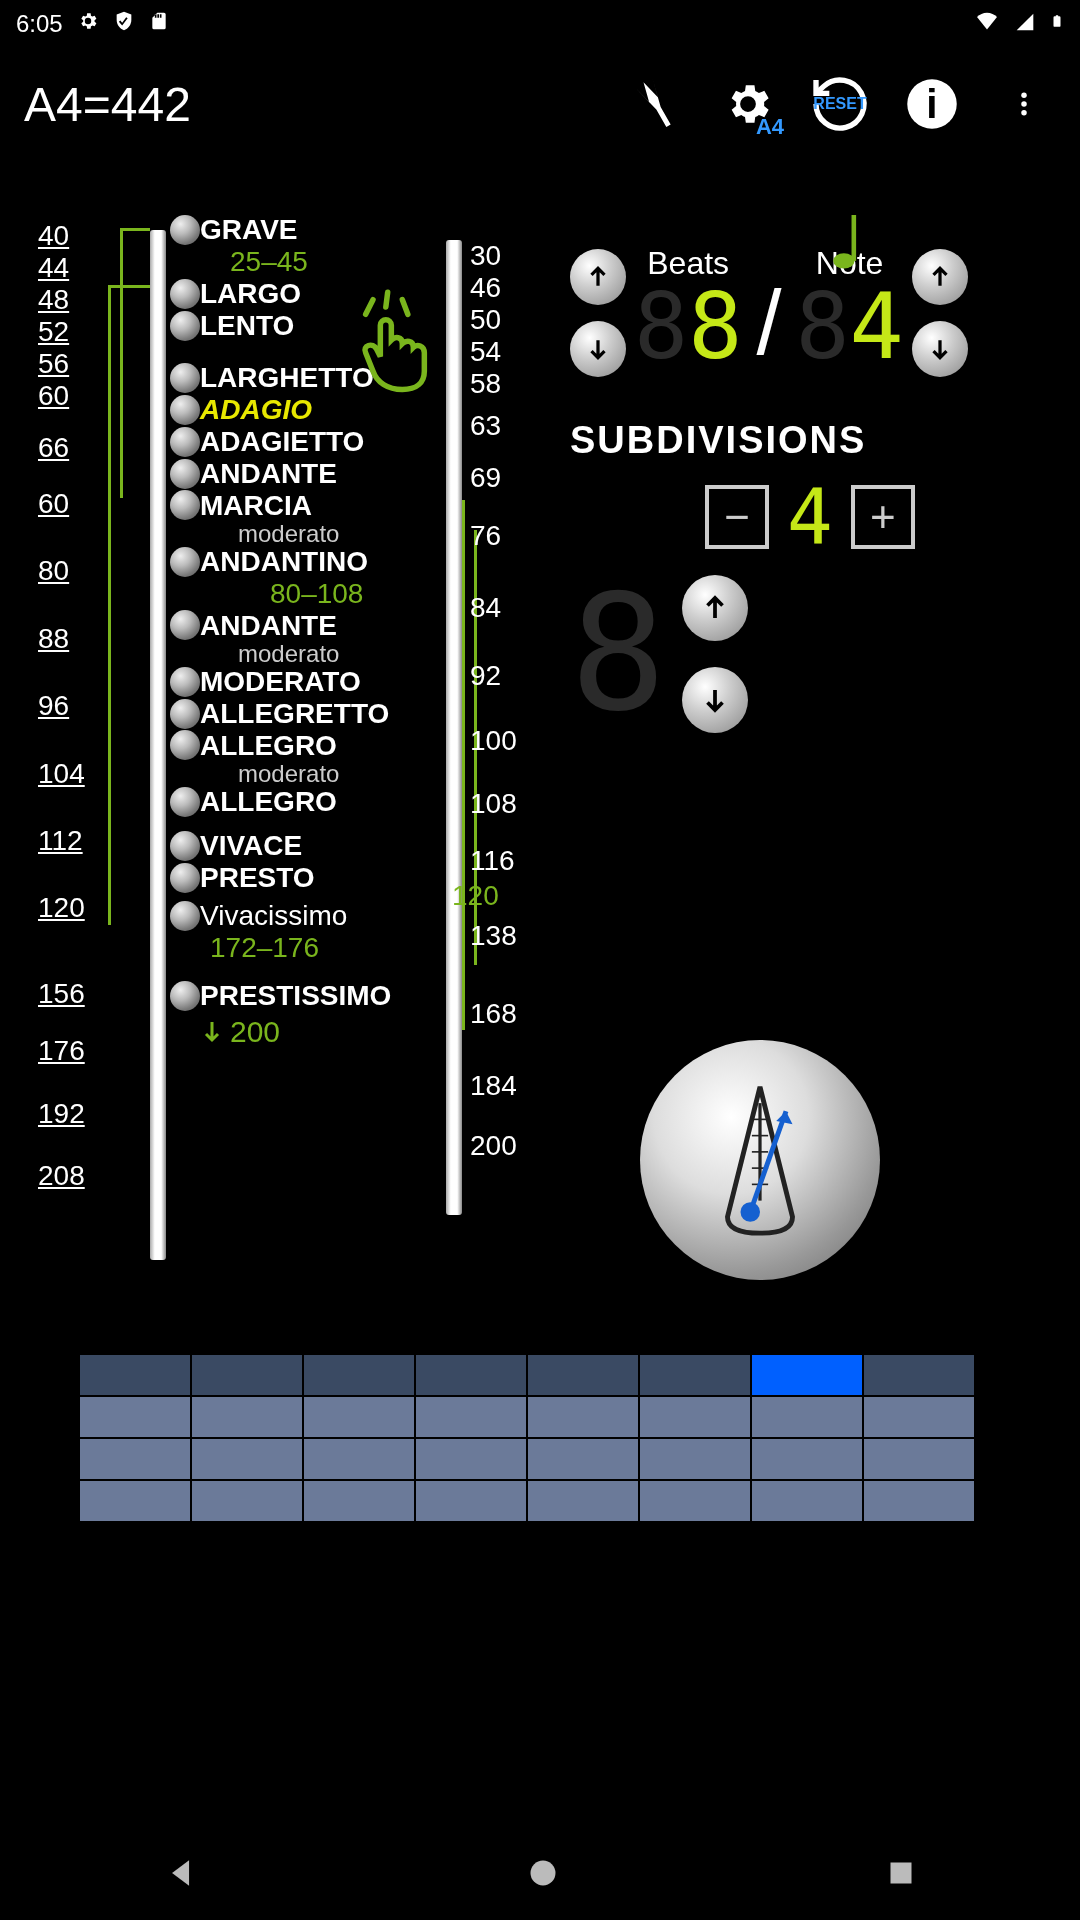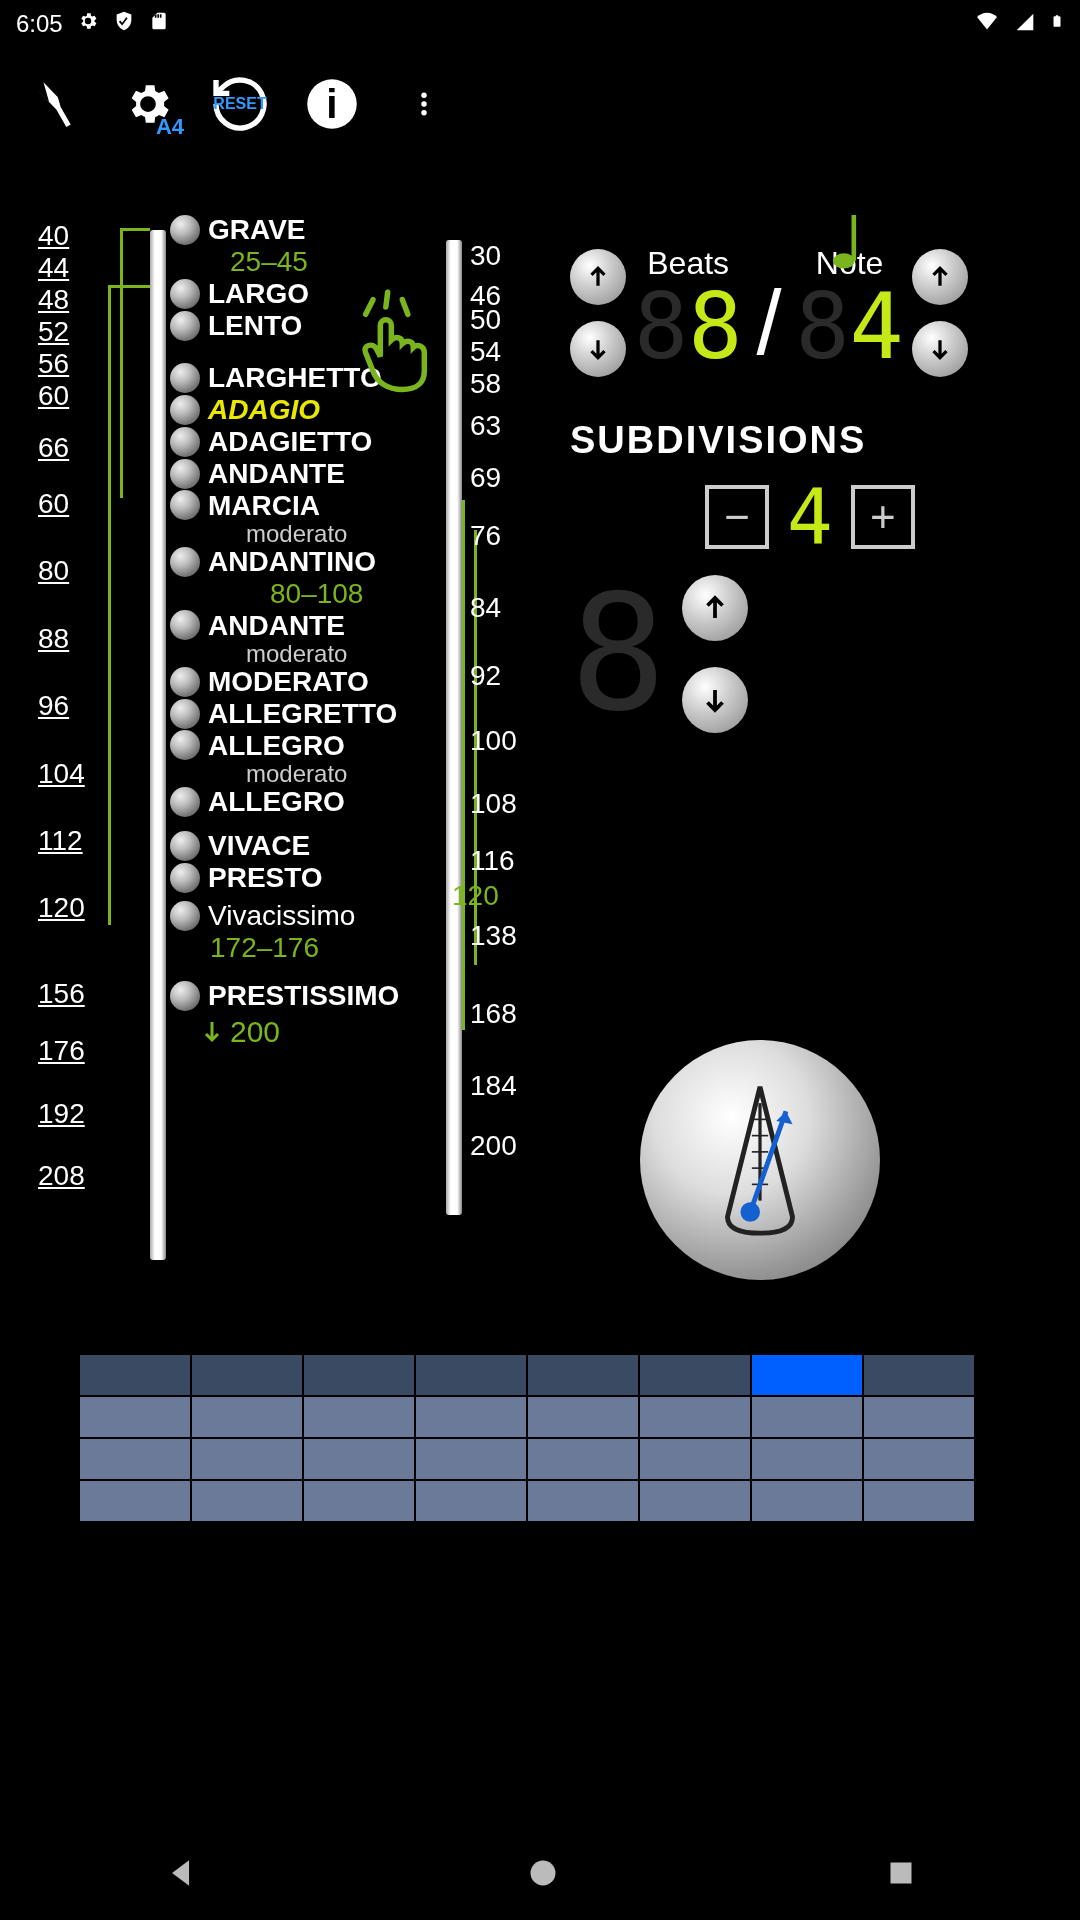--- a/index.html
+++ b/index.html
@@ -13,21 +13,21 @@
   .content { position: relative; height: 1600px; }
   
   .scale-area { position: absolute; left: 20px; top: 60px; width: 520px; height: 1090px; }
   .scale-left-ticks { position: absolute; left: 18px; top: 0; font-size: 28px; }
   .scale-left-ticks div { position: absolute; white-space: nowrap; text-decoration: underline; }
   .scale-right-ticks { position: absolute; left: 450px; top: 0; font-size: 28px; }
   .scale-right-ticks div { position: absolute; white-space: nowrap; }
   .left-bar { position: absolute; left: 130px; top: 10px; width: 16px; height: 1030px; background: linear-gradient(90deg, #aaa, #fff 30%, #fff 70%, #888); border-radius: 3px; }
   .right-bar { position: absolute; left: 426px; top: 20px; width: 16px; height: 975px; background: linear-gradient(90deg, #aaa, #fff 30%, #fff 70%, #888); border-radius: 3px; }
   .tempo-items { position: absolute; left: 150px; top: 0; display: flex; flex-direction: column; }
-  .tempo-item { display: flex; align-items: center; gap: 8px; }
+  .tempo-item { display: flex; align-items: center; }
   .tempo-radio { width: 30px; height: 30px; border-radius: 50%; background: radial-gradient(circle at 35% 30%, #eee, #bbb 35%, #777 70%, #555); flex-shrink: 0; }
   .tempo-label { font-size: 28px; font-weight: bold; }
   .tempo-sub { font-size: 24px; color: #ccc; margin-left: 38px; line-height: 1; }
   .tempo-range { font-size: 28px; color: #7AB51D; margin-left: 0px; }
   .arrow-down { font-size: 30px; color: #7AB51D; margin-left: 30px; display: flex; align-items: center; gap: 6px;}
   .selected .tempo-label { color: #E8E800; font-style: italic; }
   .green-tick { position: absolute; background: #7AB51D; }
   
   .pointer-hand { position: absolute; left: 320px; top: 60px; color: #7AB51D; }
   
@@ -93,20 +93,21 @@
     </span>
     <span>
       <svg width="14" height="24" viewBox="0 0 24 24" fill="#fff">
           <path d="M16 4h-2V2h-4v2H8a2 2 0 0 0-2 2v14a2 2 0 0 0 2 2h8a2 2 0 0 0 2-2V6a2 2 0 0 0-2-2z"></path>
         </svg>
     </span>
   </div>
 </div>
 
 <div class="app-bar">
+  <div class="app-title">A4=442</div>
   <div class="app-icons">
     <div class="app-icon">
       <svg width="60" height="60" viewBox="0 0 24 24" fill="#fff">
           <path d="M8 2l2 8 2-8 2 8 2-8-3 12v8h-2v-8L8 2z" transform="rotate(-30 12 12)"></path>
         </svg>
     </div>
     <div class="app-icon" style="position:relative">
       <svg width="54" height="54" viewBox="0 0 24 24" fill="#fff">
           <path d="M19.14 12.94a7 7 0 0 0 .05-.94 7 7 0 0 0-.05-.94l2.03-1.58-1.92-3.32-2.39.96a7 7 0 0 0-1.63-.94l-.36-2.54h-3.84l-.36 2.54a7 7 0 0 0-1.63.94l-2.39-.96-1.92 3.32 2.03 1.58a7 7 0 0 0 0 1.88l-2.03 1.58 1.92 3.32 2.39-.96c.5.38 1.05.7 1.63.94l.36 2.54h3.84l.36-2.54c.58-.24 1.13-.56 1.63-.94l2.39.96 1.92-3.32-2.03-1.58zM12 15.5A3.5 3.5 0 1 1 15.5 12 3.5 3.5 0 0 1 12 15.5z"></path>
         </svg>
@@ -164,21 +165,21 @@
       <div style="top:605px">112</div>
       <div style="top:672px">120</div>
       <div style="top:758px">156</div>
       <div style="top:815px">176</div>
       <div style="top:878px">192</div>
       <div style="top:940px">208</div>
     </div>
 
     <div class="scale-right-ticks">
       <div style="top:20px">30</div>
-      <div style="top:60px">46</div>
+      <div style="top:52px">46</div>
       <div style="top:84px">50</div>
       <div style="top:116px">54</div>
       <div style="top:148px">58</div>
       <div style="top:190px">63</div>
       <div style="top:242px">69</div>
       <div style="top:300px">76</div>
       <div style="top:372px">84</div>
       <div style="top:440px">92</div>
       <div style="top:505px">100</div>
       <div style="top:568px">108</div>

